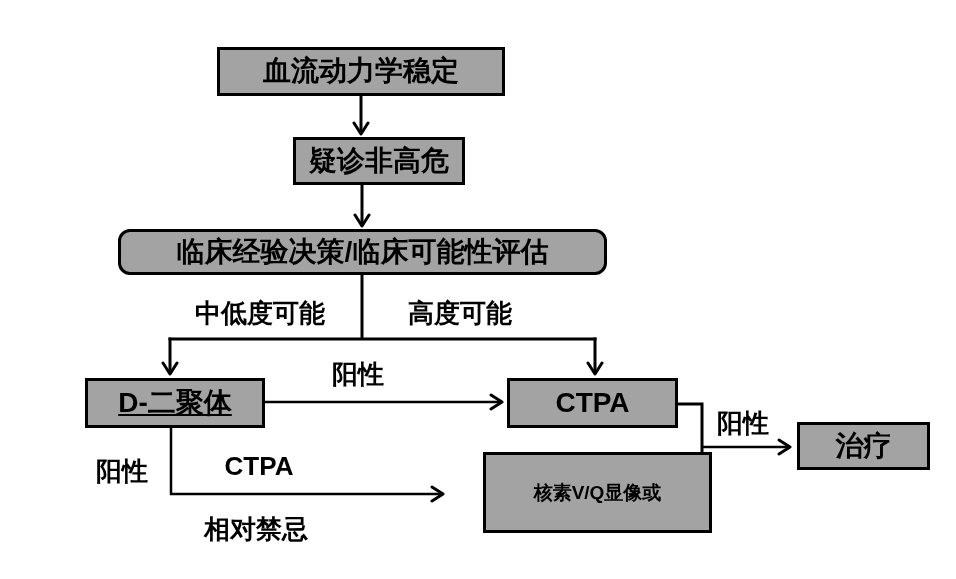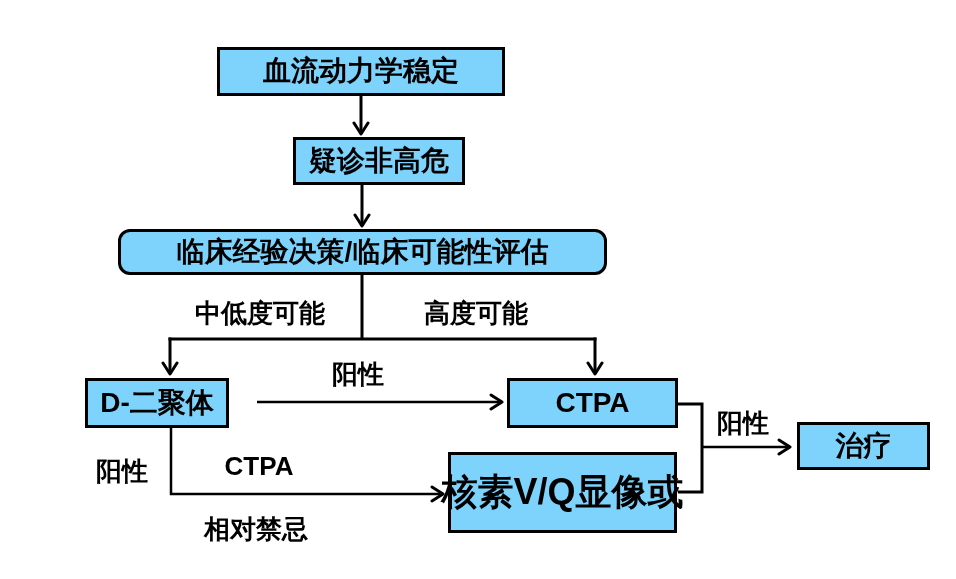--- a/index.html
+++ b/index.html
@@ -20,32 +20,32 @@
     position: absolute;
     left: 0;
     top: 0;
     width: 956px;
     height: 579px;
   }
   .node {
     position: absolute;
     box-sizing: border-box;
     border: 3px solid #000000;
-    background: #7dd3fc;
+    background: #a3a3a3;
     display: flex;
     flex-direction: column;
     align-items: center;
     justify-content: center;
     font-weight: 700;
     font-size: 28px;
     line-height: 1.15;
     color: #000000;
     white-space: nowrap;
   }
-  .node.two-line { font-size: 36px; line-height: 1.35; }
+  .node.two-line { font-size: 19px; line-height: 1.35; margin-left: 35px; }
   .lbl {
     position: absolute;
     transform: translateX(-50%);
     font-weight: 700;
     font-size: 26px;
     color: #000000;
     white-space: nowrap;
   }
 </style>
 </head>
@@ -76,39 +76,39 @@
   </div>
 
   <div class="node" style="left:293px; top:137px; width:172px; height:48px;">
     <span>疑诊非高危</span>
   </div>
 
   <div class="node" style="left:118px; top:229px; width:489px; height:46px;border-radius:12px;">
     <span>临床经验决策/临床可能性评估</span>
   </div>
 
-  <div class="node" style="left:85px; top:378px; width:144px; height:50px;">
+  <div class="node" style="left:85px; top:378px; width:180px; height:50px;text-decoration:underline;">
     <span>D-二聚体</span>
   </div>
 
   <div class="node" style="left:507px; top:378px; width:171px; height:50px;">
     <span>CTPA</span>
   </div>
 
   <div class="node two-line" style="left:448px; top:452px; width:229px; height:81px;">
     <span>核素V/Q显像或</span>
   </div>
 
   <div class="node" style="left:797px; top:422px; width:133px; height:48px;">
     <span>治疗</span>
   </div>
 
   <span class="lbl" style="left:260px; top:296px;text-align:center;">中低度可能</span>
 
-  <span class="lbl" style="left:460px; top:296px;margin-left:16px;">高度可能</span>
+  <span class="lbl" style="left:460px; top:296px;">高度可能</span>
 
   <span class="lbl" style="left:358px; top:357px;">阳性</span>
 
   <span class="lbl" style="left:122px; top:454px;">阳性</span>
 
   <span class="lbl" style="left:259px; top:451px;">CTPA</span>
 
   <span class="lbl" style="left:256px; top:512px;">相对禁忌</span>
 
   <span class="lbl" style="left:743px; top:406px;">阳性</span>

